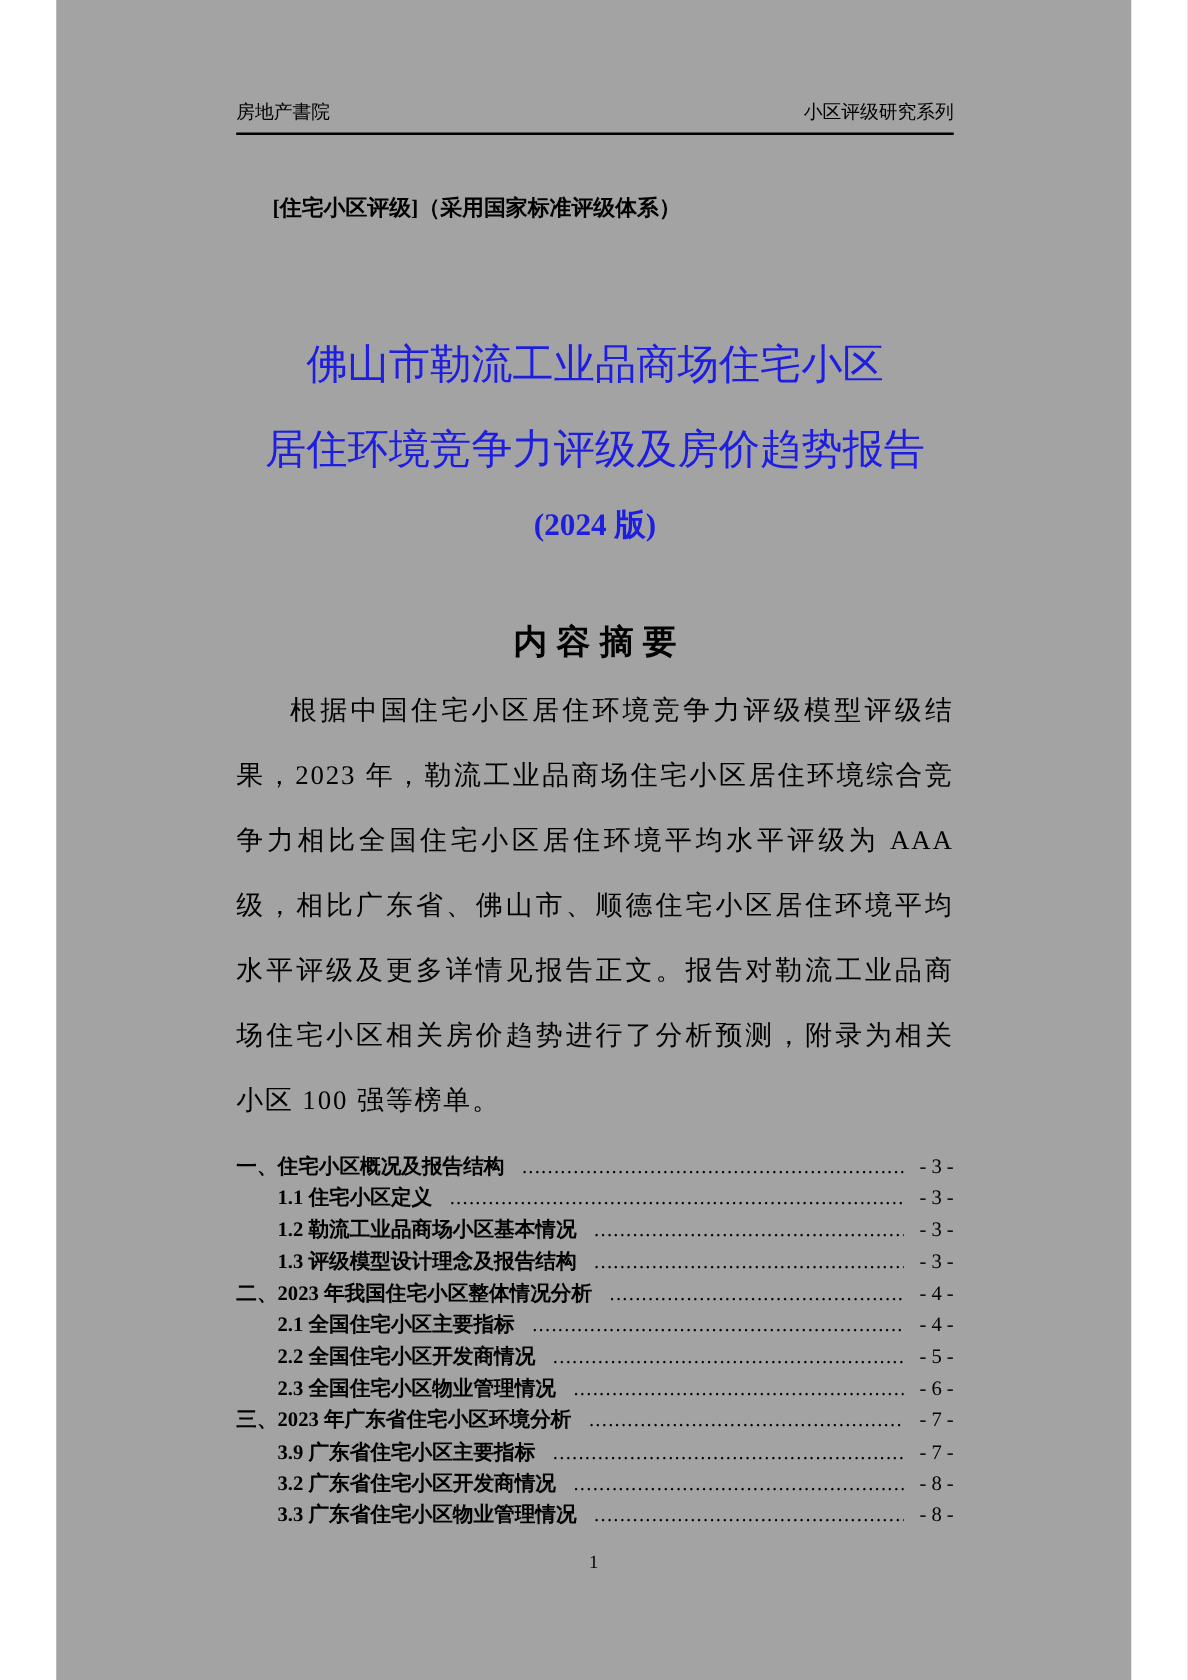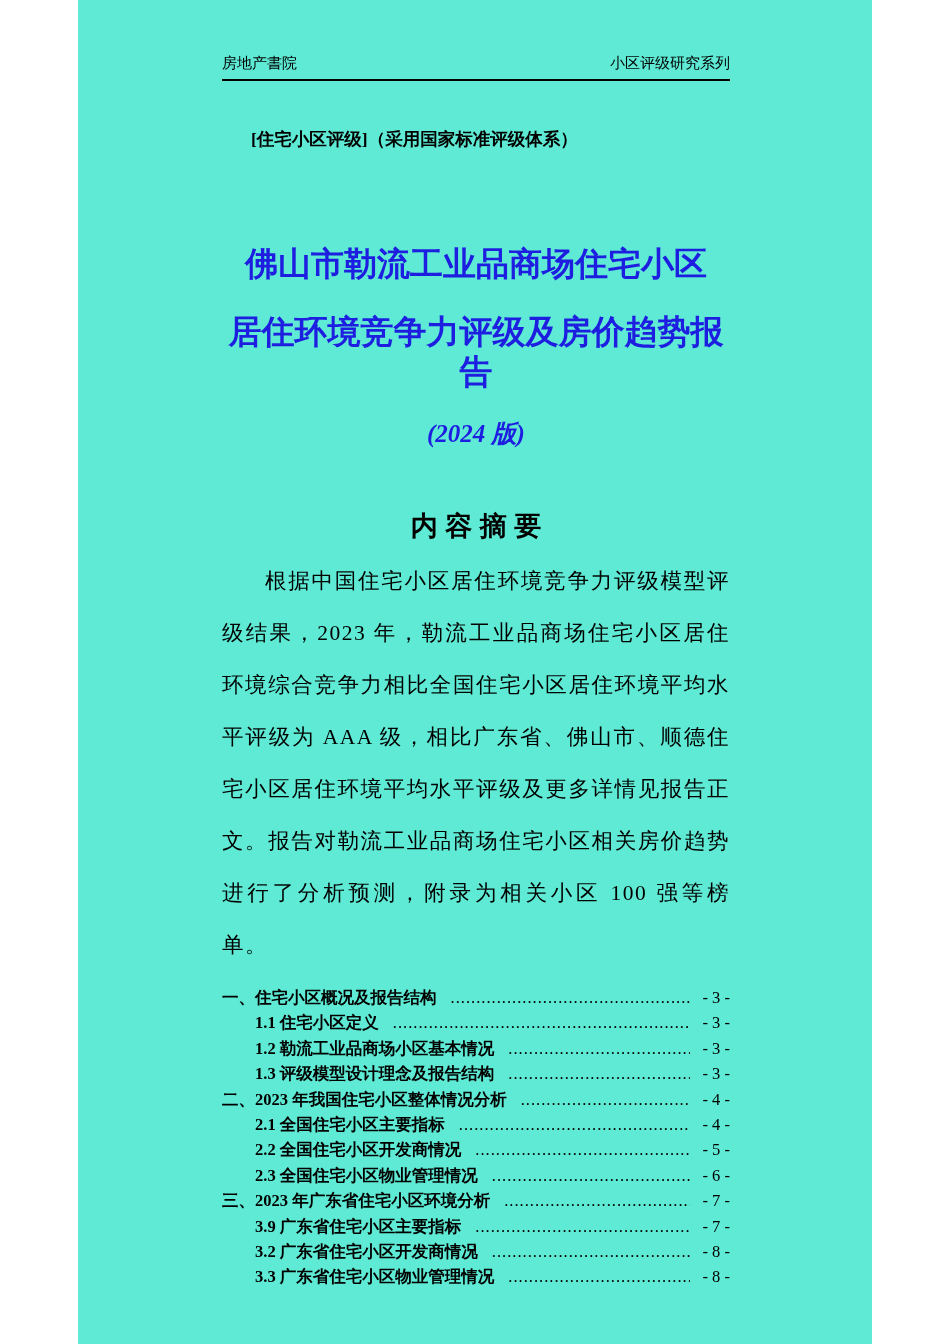--- a/index.html
+++ b/index.html
@@ -1,23 +1,23 @@
 <!DOCTYPE html>
 <html><head>
 <meta charset="utf-8">
 <style>
   html, body { margin: 0; padding: 0; background: #ffffff; }
   .page {
     position: relative;
-    width: 794px;
+    width: 860px;
     height: 1344px;
     margin: 0 auto;
-    background: #5eead4;
+    background: #a3a3a3;
     box-sizing: border-box;
-    padding: 53px 142px 0 144px;
+    padding: 80px 142px 0 144px;
     font-family: "Liberation Serif", "DejaVu Serif", serif;
     color: #000000;
     overflow: hidden;
   }
   .header {
     display: flex;
     justify-content: space-between;
     align-items: flex-end;
     font-family: "Liberation Sans", "DejaVu Sans", sans-serif;
     font-size: 15px;
@@ -28,32 +28,31 @@
   .tagline {
     margin-top: 47px;
     font-size: 17.5px;
     line-height: 23px;
     font-weight: 700;
     margin-left: 29px;
   }
   .title-block { text-align: center; }
   .title-line {
     font-family: "Liberation Sans", "DejaVu Sans", sans-serif;
-    font-weight: 700;
+    font-weight: 400;
     font-size: 33px;
     line-height: 40px;
   }
   .title-line.first { margin-top: 93px; }
   .title-line.second { margin-top: 28px; }
   .edition {
     margin-top: 26px;
     font-weight: 700;
     font-size: 25px;
     line-height: 32px;
-    font-style: italic;
   }
   .sec-heading {
     margin: 0;
     text-align: center;
     font-family: Liberation Sans, sans-serif;
     font-weight: 700;
     font-size: 27px;
     line-height: 34px;
     color: #000000;
   }

